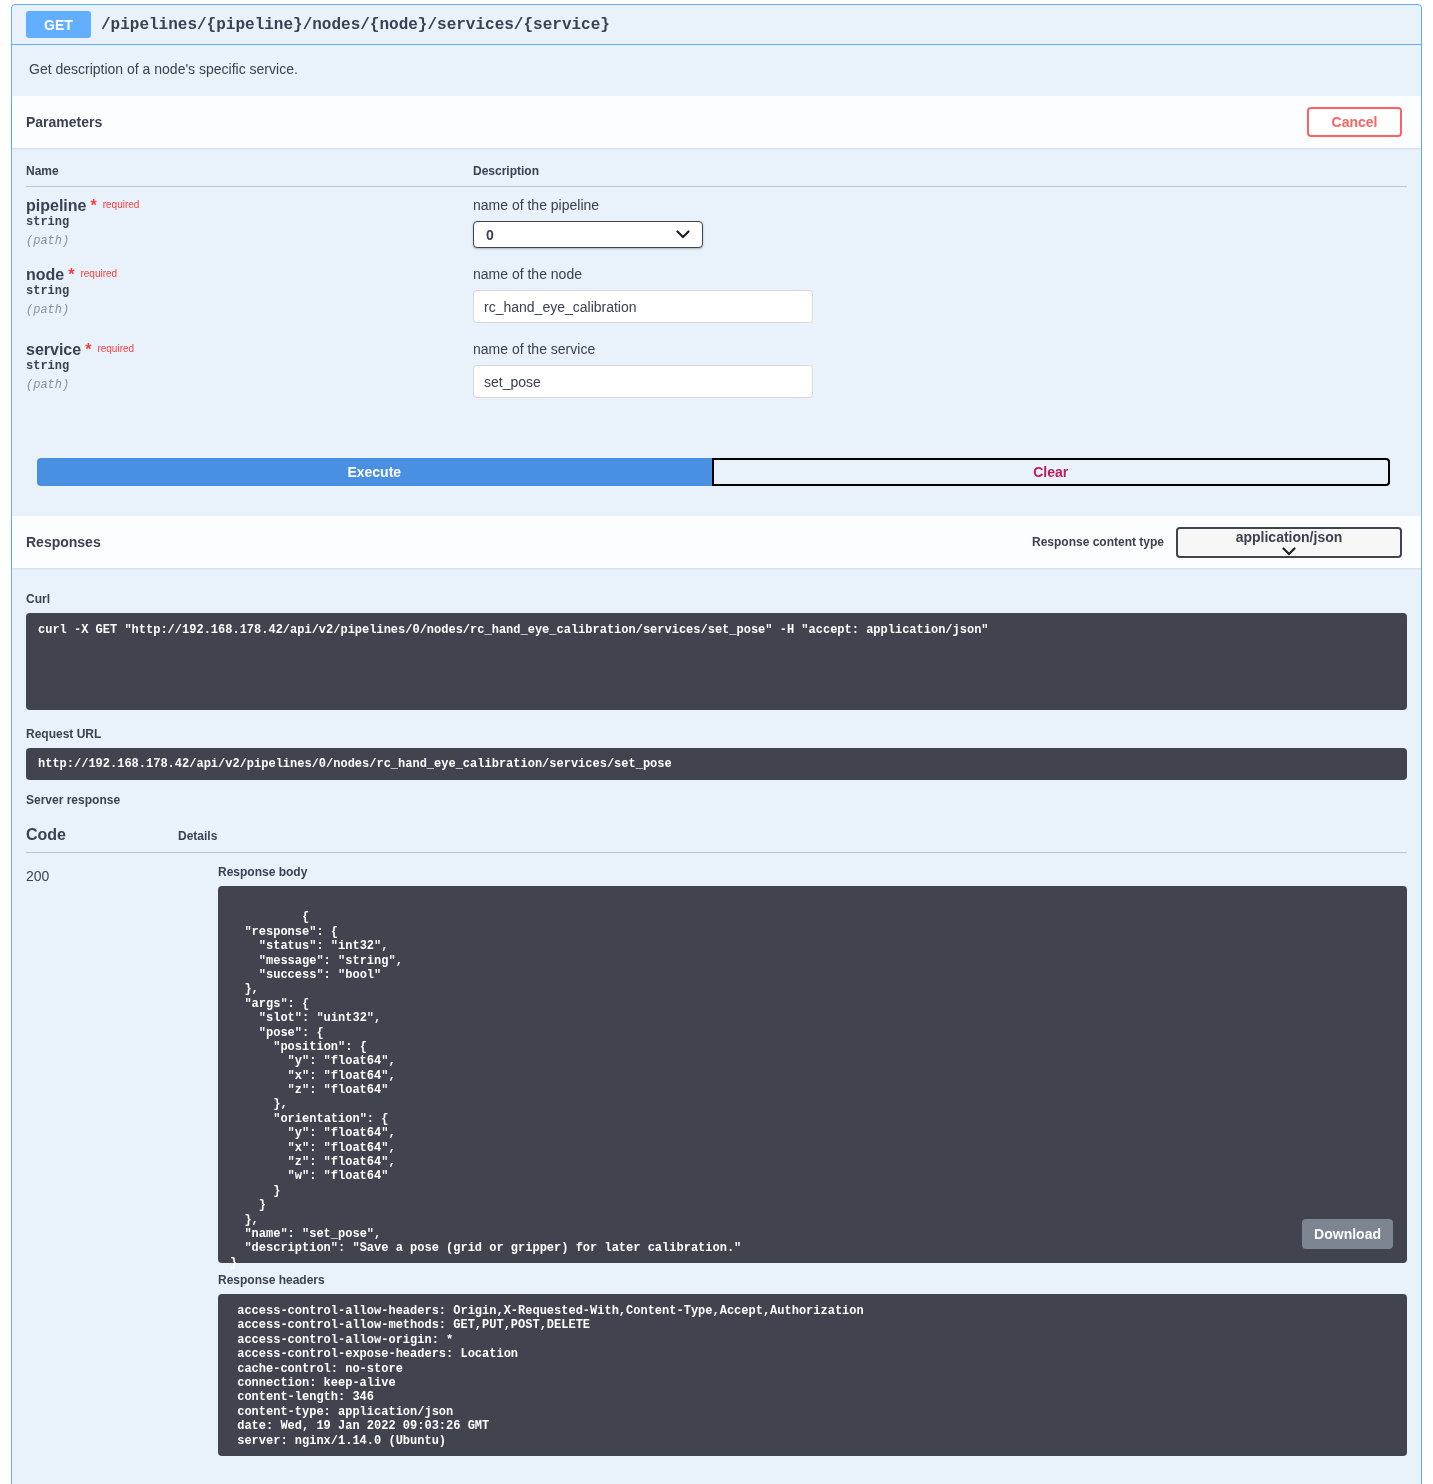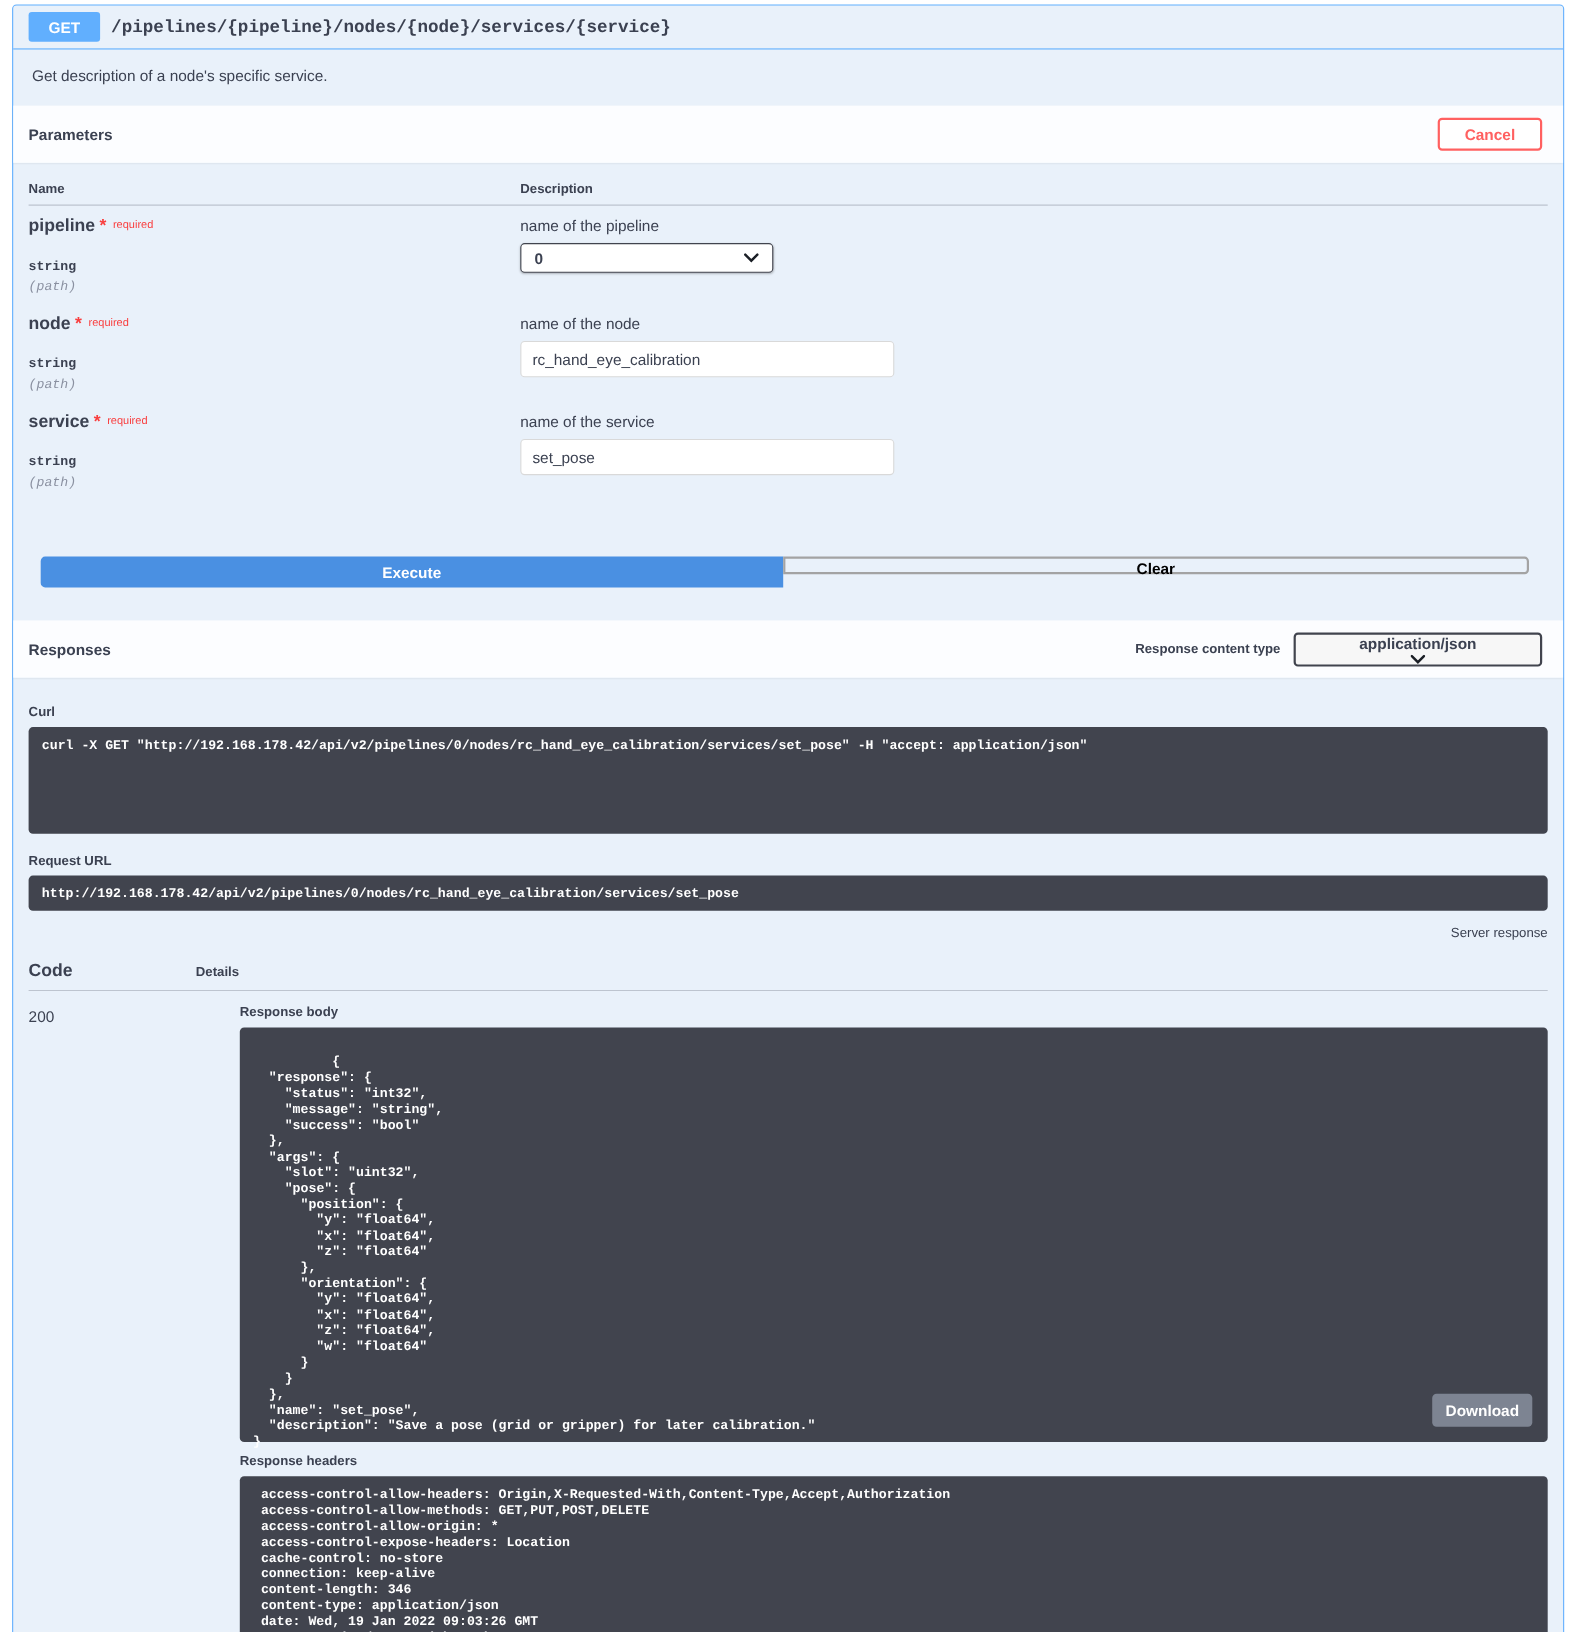--- a/index.html
+++ b/index.html
@@ -63,21 +63,21 @@
   .param-row { display: flex; padding: 10px 0 8px; }
   .param-cell-name { width: 447px; }
   .param-name { font-size: 16px; font-weight: bold; }
   .param-star { color: #f93e3e; margin-left: 4px; font-weight: bold; }
   .param-required {
     color: #f93e3e; font-size: 10px; font-weight: normal;
     margin-left: 6px; position: relative; top: -3px;
   }
   .param-type {
     font-family: "Liberation Mono", "DejaVu Sans Mono", monospace;
-    font-size: 12px; font-weight: bold; margin-top: 20px;
+    font-size: 12px; font-weight: bold; margin-top: 0;
   }
   .param-in {
     font-family: "Liberation Mono", "DejaVu Sans Mono", monospace;
     font-size: 12px; font-style: italic; color: #8a90a0; margin-top: 5px;
   }
   .param-cell-desc { flex: 1; }
   .param-desc-text { font-size: 14px; margin: 0 0 8px; }
   .param-select {
     width: 230px; height: 27px;
     background: #fff; border: 1px solid #41444e; border-radius: 4px;
@@ -93,24 +93,24 @@
   }
   
   .execute-row { display: flex; padding: 52px 31px 30px 25px; }
   .btn-execute {
     flex: 1; height: 28px;
     background: #4a90e2; border: none; border-radius: 4px 0 0 4px;
     color: #fff; font-weight: bold; font-size: 14px;
     font-family: inherit; cursor: pointer;
   }
   .btn-clear {
-    flex: 1; height: 16px;
-    background: transparent; border: 2px solid #a3a3a3;
+    flex: 1; height: 28px;
+    background: transparent; border: 2px solid #000000;
     border-radius: 0 4px 4px 0;
-    color: #000000; font-weight: bold; font-size: 14px;
+    color: #be185d; font-weight: bold; font-size: 14px;
     font-family: inherit; cursor: pointer;
   }
   
   .content-type-wrap { display: flex; align-items: center; gap: 12px; }
   .content-type-label { font-size: 12px; font-weight: bold; }
   .content-type-select {
     min-width: 226px; height: 31px;
     background: #f7f7f7; border: 2px solid #41444e; border-radius: 4px;
     display: flex; align-items: center; justify-content: space-between;
     padding: 0 12px; font-size: 14px; font-weight: bold; cursor: pointer; flex-direction: column;
@@ -121,21 +121,21 @@
   .block-label { font-size: 12px; font-weight: bold; margin: 0 0 7px; }
   .code-box {
     background: #41444e; border-radius: 4px; color: #ffffff;
     font-family: "Liberation Mono", "DejaVu Sans Mono", monospace;
     font-size: 12px; font-weight: bold;
     padding: 10px 12px; white-space: pre-wrap; word-break: break-all;
     line-height: 1.2;
   }
   .curl-box { height: 97px; margin-bottom: 17px; }
   .url-box { height: 32px; padding: 9px 12px; white-space: nowrap; overflow: hidden; margin-bottom: 13px; }
-  .server-response-label { font-size: 12px; font-weight: normal; margin: 5px 0 19px; text-align: right; }
+  .server-response-label { font-size: 12px; font-weight: bold; margin: 5px 0 19px; }
   .sr-table-head { display: flex; align-items: baseline; }
   .sr-col-code-head { width: 152px; font-size: 16px; font-weight: bold; }
   .sr-col-details-head { font-size: 12px; font-weight: bold; }
   .sr-row { display: flex; padding-top: 12px; gap: 40px; }
   .sr-code-cell { width: 152px; font-size: 14px; padding-top: 3px; }
   .sr-details-cell { flex: 1; }
   .response-body-box { position: relative; height: 377px; margin-bottom: 10px; }
   .download-btn {
     position: absolute; right: 14px; bottom: 14px;
     background: #7d8492; border: none; border-radius: 4px;

